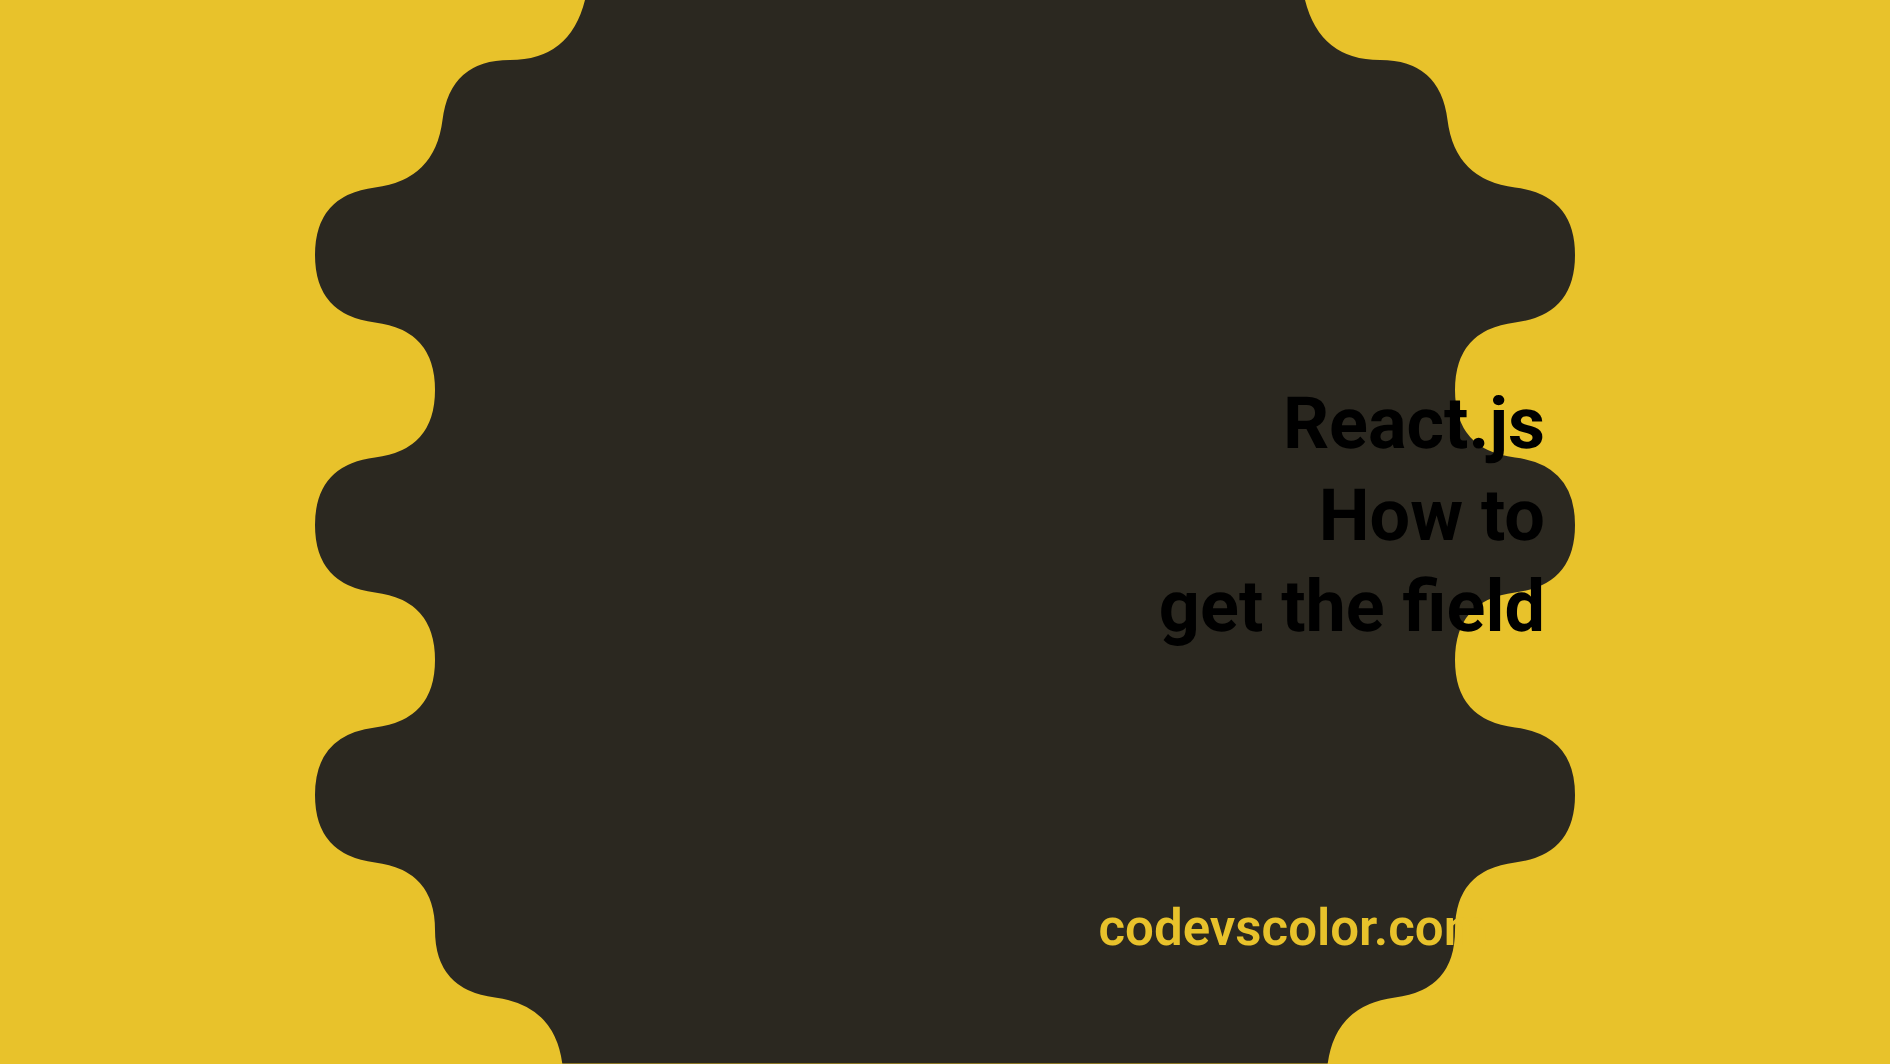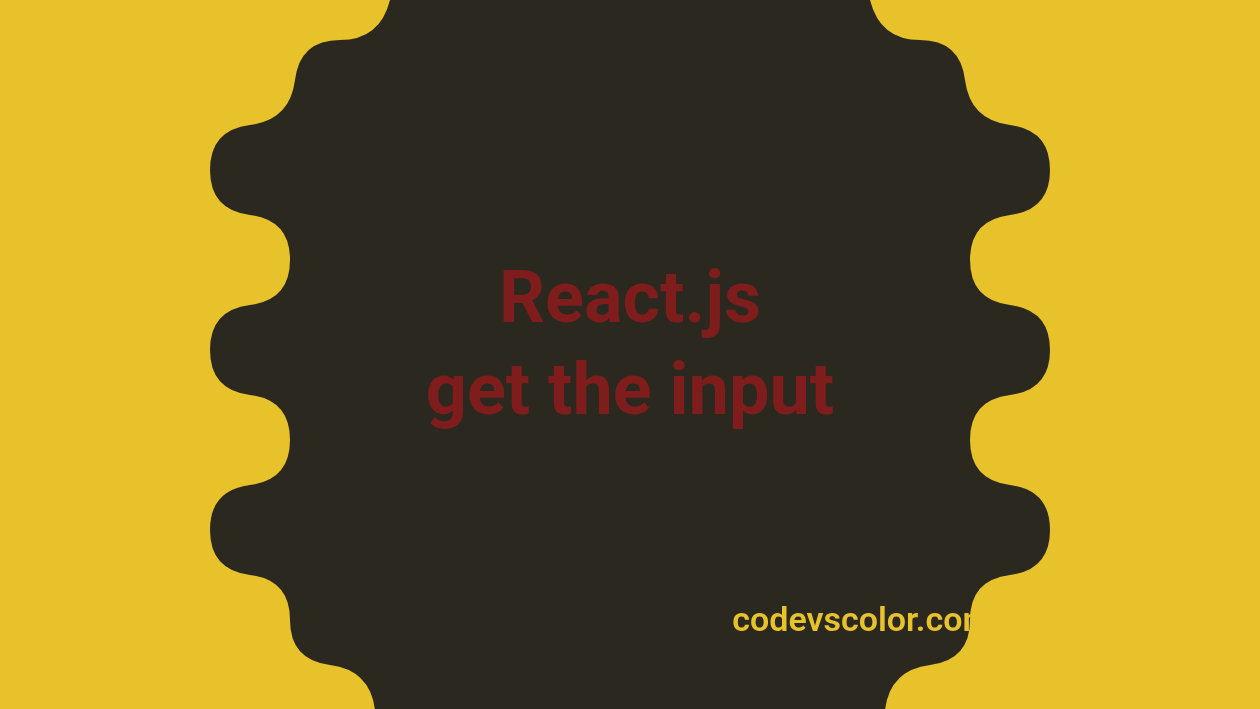--- a/index.html
+++ b/index.html
@@ -33,24 +33,24 @@
       transform: translateX(-50%);
       width: 960px;
       height: 770px;
     }
     
     .title-text {
       position: absolute;
       top: 50%;
       left: 50%;
       transform: translate(-50%, -56%);
-      color: #7f1d1d;
-      font-size: 72px;
+      color: #000000;
+      font-size: 48px;
       font-weight: 700;
-      text-align: center;
+      text-align: right;
       line-height: 1.28;
       width: 800px;
       z-index: 2;
     }
     
     .watermark {
       position: absolute;
       bottom: 70px;
       right: 268px;
       color: #e8c22b;
@@ -104,16 +104,17 @@
       Q 810 70 770 70
       Q 730 70 720 30
       Q 710 0 680 0
       Z
     "></path>
   </svg>
 </div>
 
 <div class="title-text">
   <div>React.js</div>
-  <div>get the input</div>
+  <div>How to</div>
+  <div>get the field</div>
 </div>
 
 <div class="watermark">codevscolor.com</div>
 
 </body></html>

